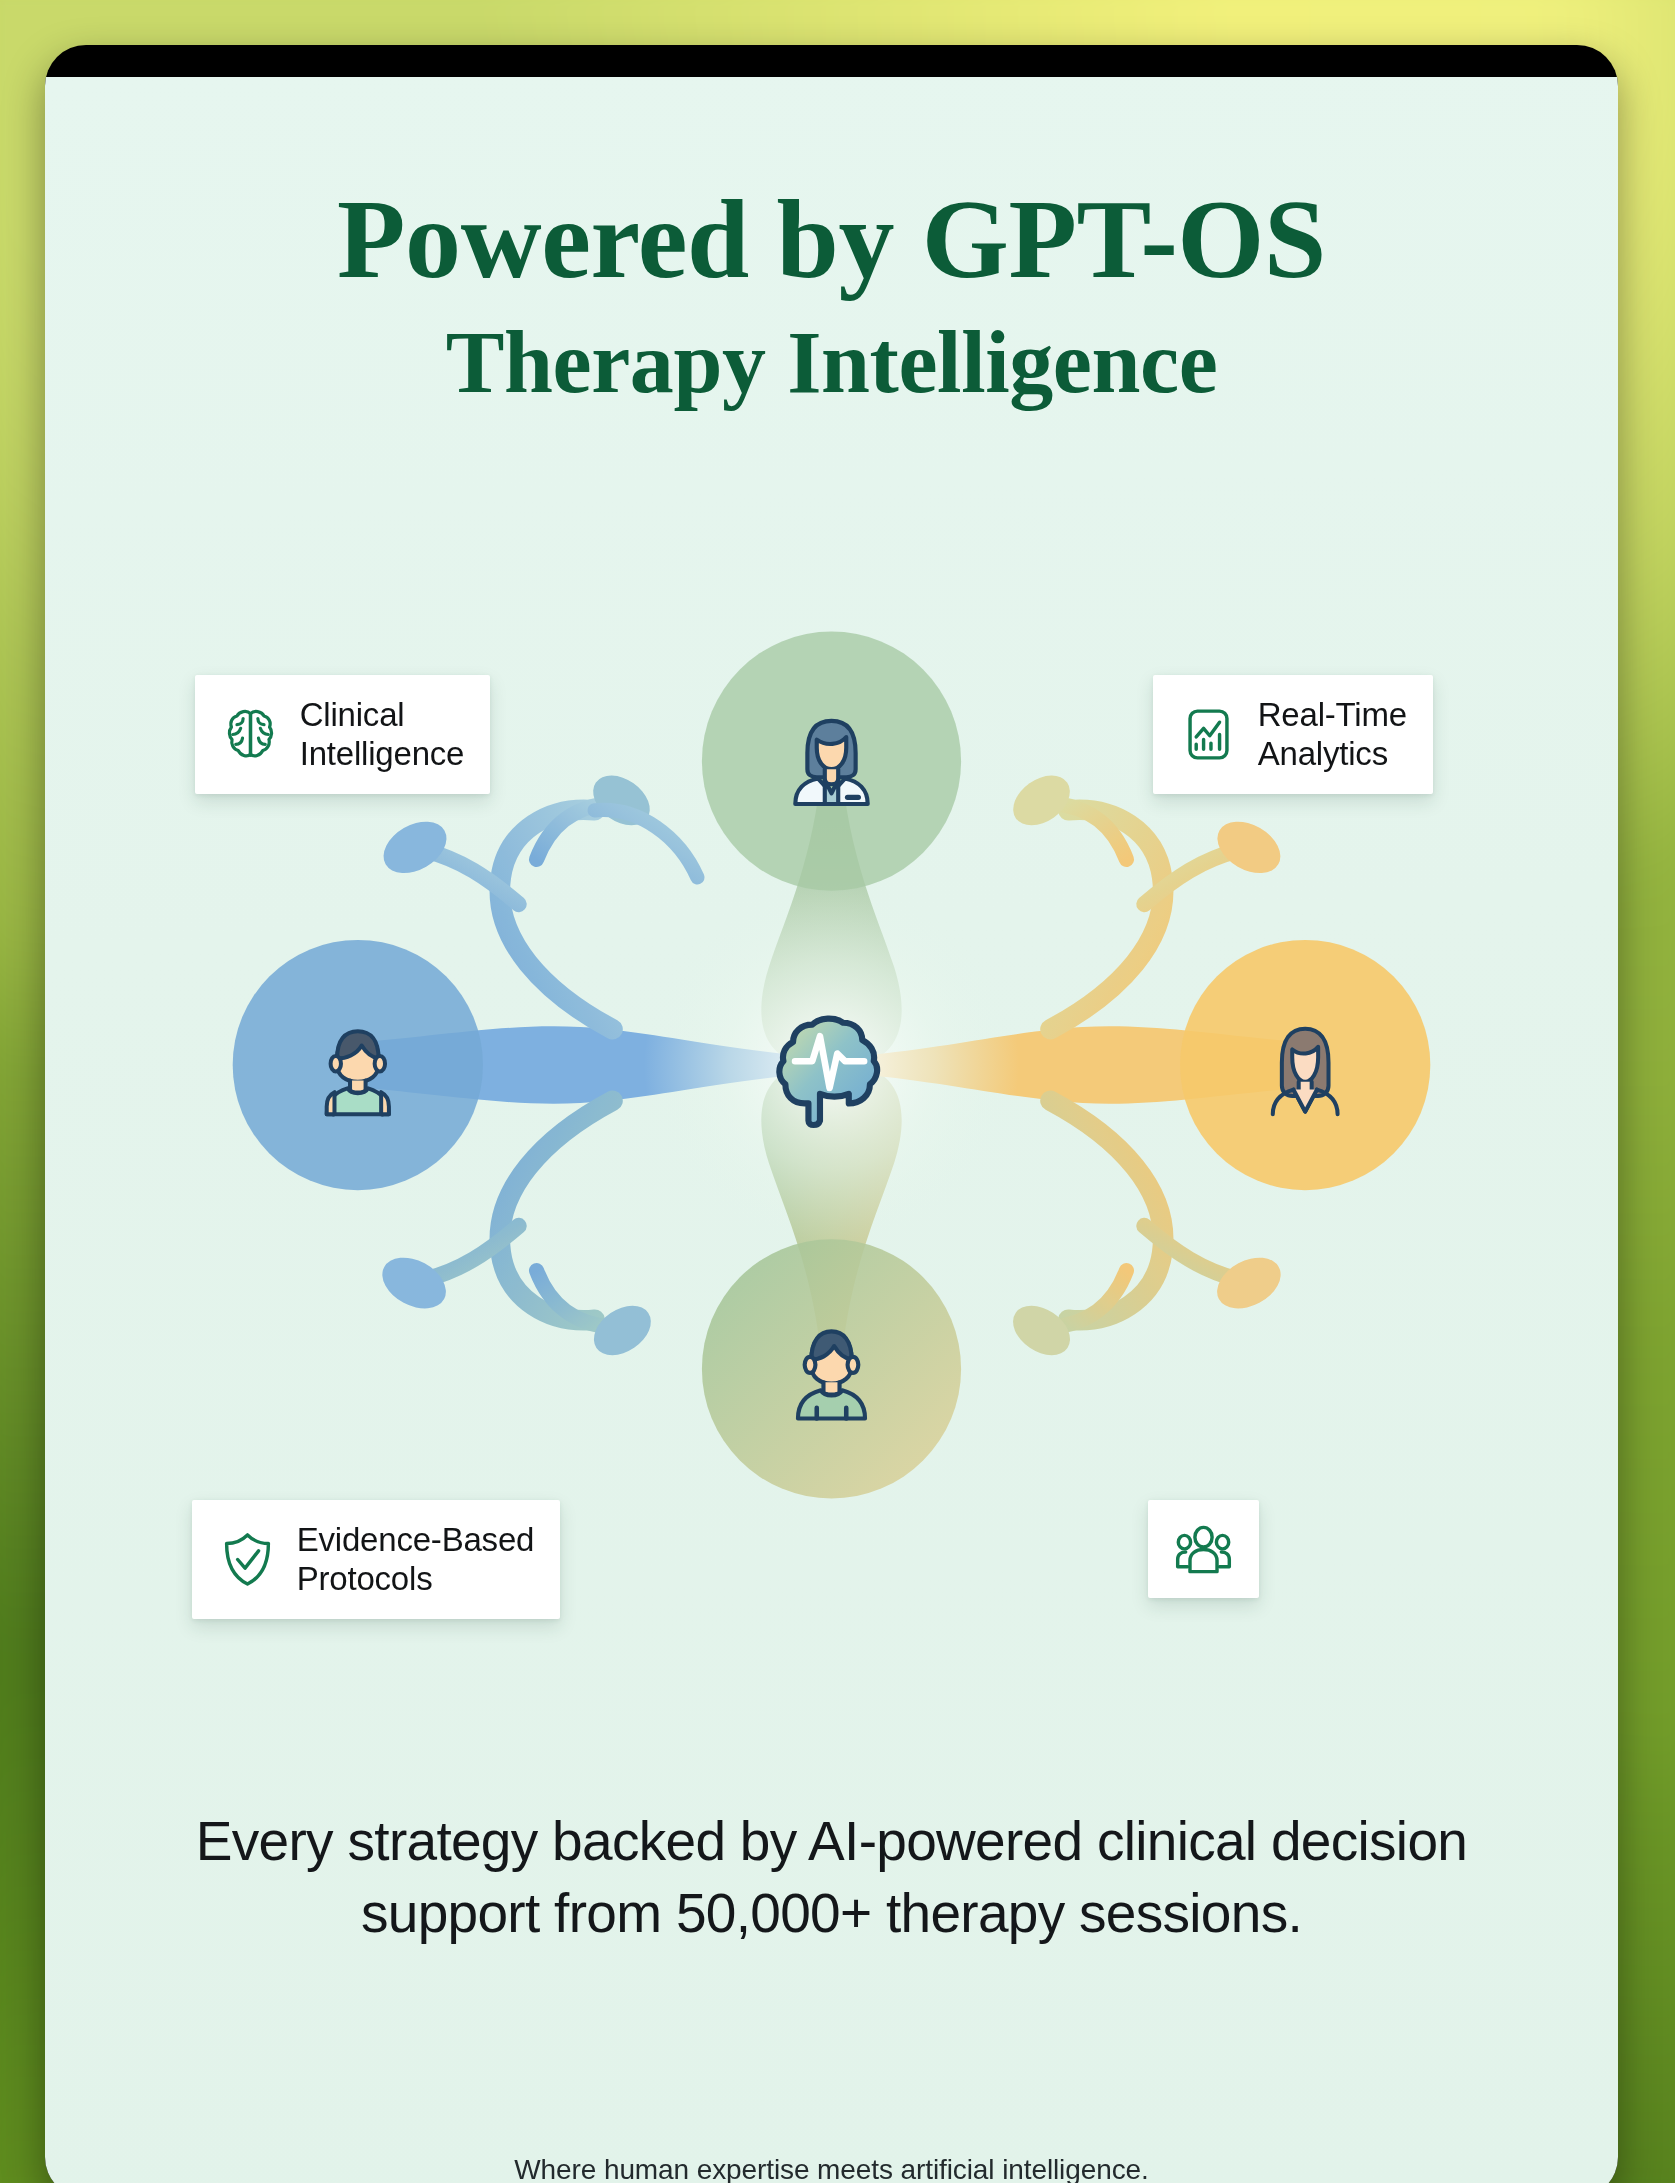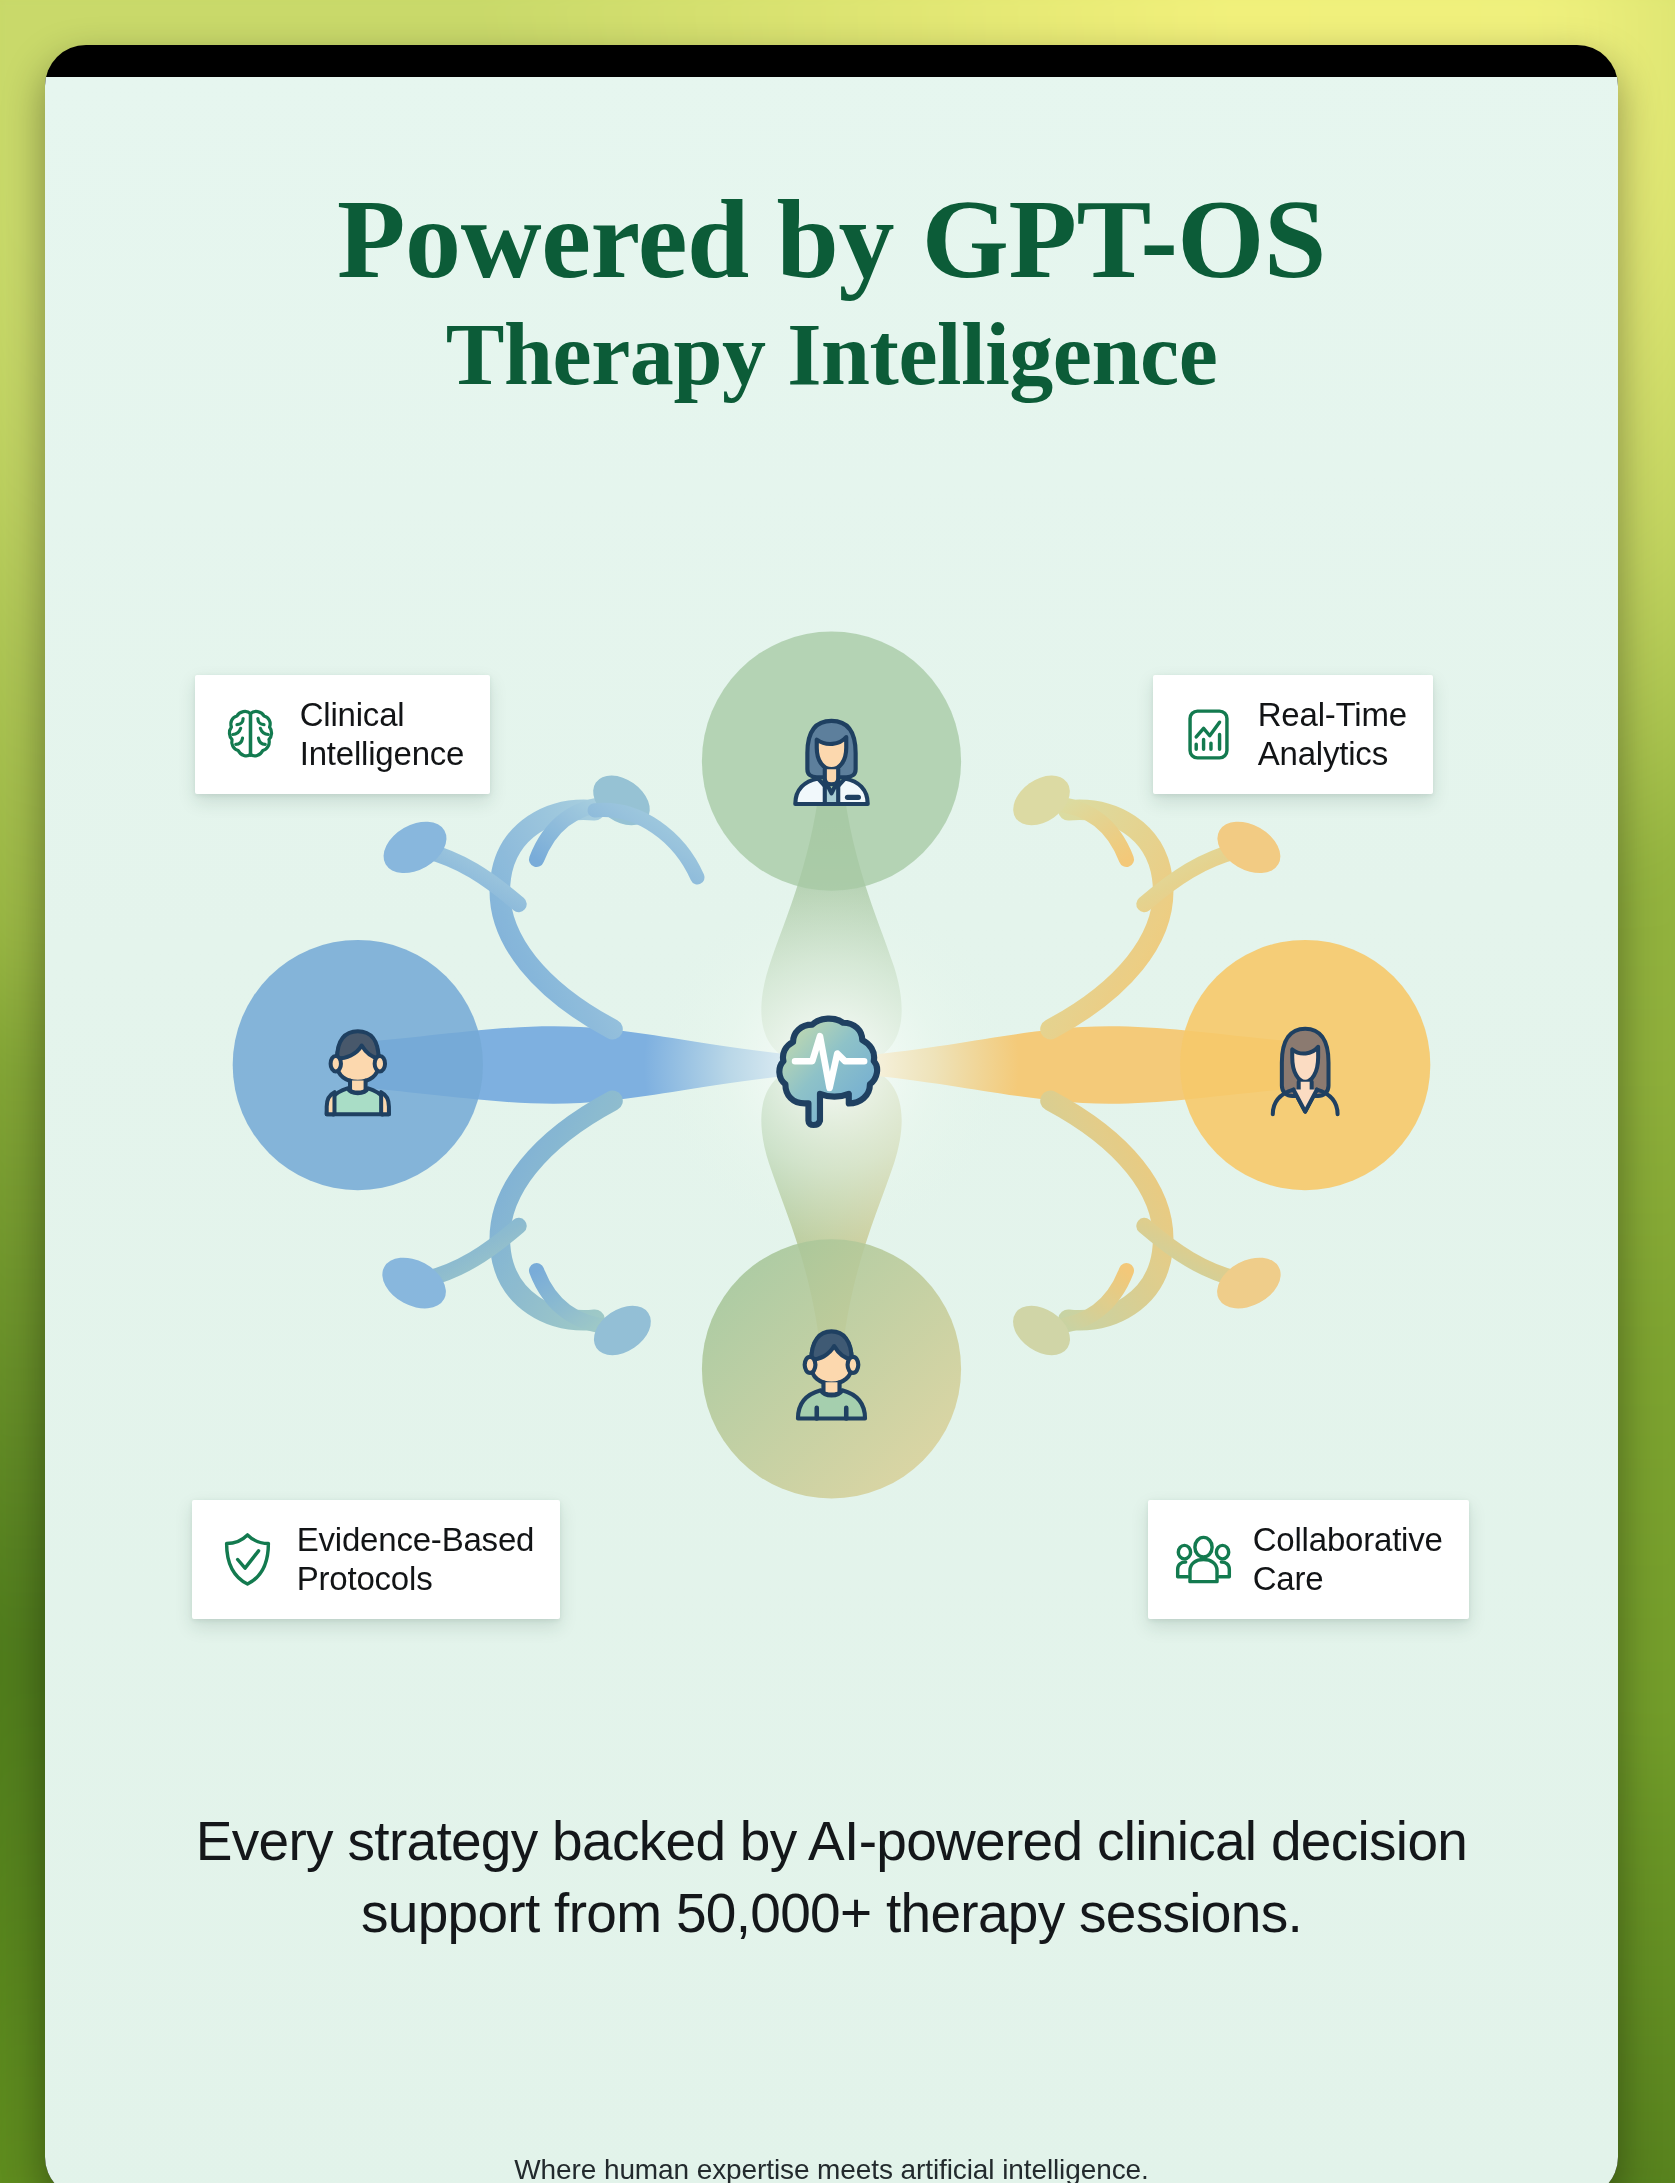--- a/index.html
+++ b/index.html
@@ -46,21 +46,21 @@
   
   #headline { position:absolute; left:0; right:0; top:80px; text-align:center; }
   .h-line {
     font-family:"Liberation Serif", serif;
     font-weight:700;
     color:#0c5c38;
     line-height:1.02;
     letter-spacing:-0.4px;
   }
   #h1a { font-size:112px;margin-top:25px; }
-  #h1b { font-size:88px; margin-top:14px; }
+  #h1b { font-size:88px; margin-top:22px; }
 
   
   #stage { position:absolute; left:0; top:550px; width:1573px; height:876px; }
   #stage svg { position:absolute; left:0; top:0; }
 
   
   .chip {
     position:absolute;
     background:#fff;
     border-radius:2px;
@@ -293,22 +293,20 @@
       <span class="ico">
         <svg viewBox="0 0 48 48" width="59" height="59" fill="none" stroke="#137a4f" stroke-width="2.8" stroke-linecap="round" stroke-linejoin="round">
           <ellipse cx="24" cy="14" rx="7" ry="8"></ellipse>
           <ellipse cx="8.5" cy="18" rx="5" ry="5.5"></ellipse>
           <ellipse cx="39.5" cy="18" rx="5" ry="5.5"></ellipse>
           <path d="M13 42 L13 33 C13 27 18 24 24 24 C30 24 35 27 35 33 L35 42 Z"></path>
           <path d="M11 38 L3 38 L3 32 C3 28 6 26 9.5 26"></path>
           <path d="M37 38 L45 38 L45 32 C45 28 42 26 38.5 26"></path>
         </svg>
       </span>
-      <span class="lbl">Collaborative
-Care</span>
     </div>
 
     <div id="body-copy">Every strategy backed by AI-powered clinical decision support from 50,000+ therapy sessions.</div>
     <div id="tagline">Where human expertise meets artificial intelligence.</div>
 
   </div>
 </div>
 
 
 </body></html>

